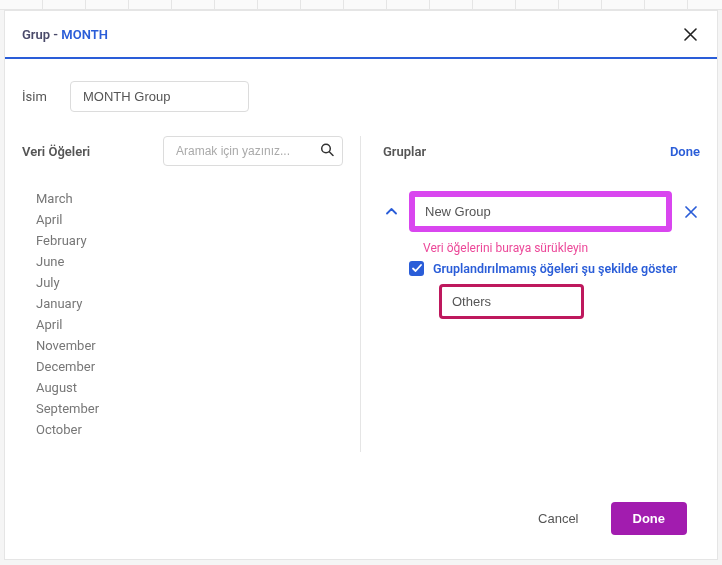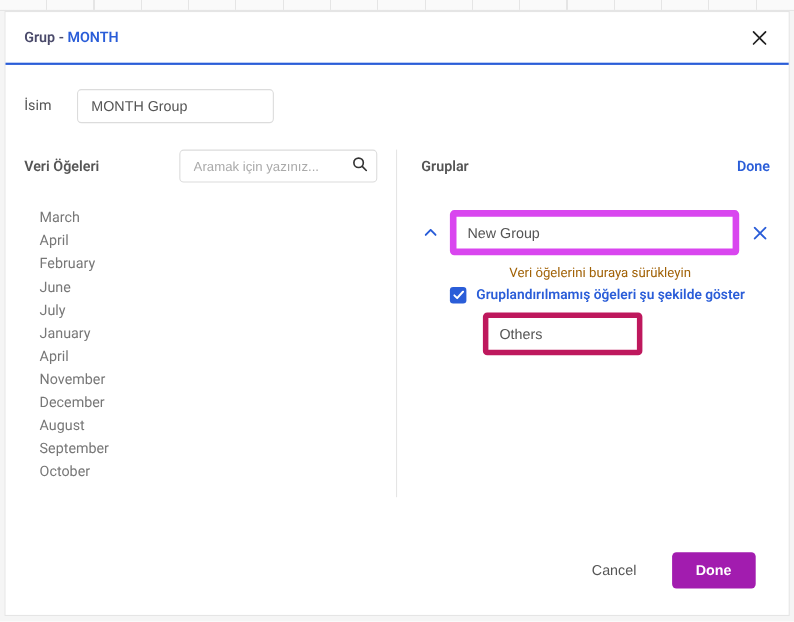--- a/index.html
+++ b/index.html
@@ -157,23 +157,23 @@
     color: #555;
     outline: none;
   }
   .remove-x {
     color: #2a5dd8;
     width: 18px;
     display: flex; justify-content: center; align-items: center;
     cursor: pointer;
   }
   .drag-hint {
-    color: #a16207;
+    color: #ec4899;
     font-size: 12px;
-    margin: 9px 0 6px 80px;
+    margin: 9px 0 6px 40px;
   }
   .checkbox-row {
     display: flex;
     align-items: center;
     gap: 9px;
     margin-left: 26px;
   }
   .checkbox {
     width: 15px; height: 15px;
     border-radius: 3px;
@@ -186,21 +186,21 @@
   }
   .checkbox svg { display: block; }
   .checkbox-label {
     color: #2a5dd8;
     font-size: 12.5px;
     font-weight: 600;
     cursor: pointer;
   }
   .others-input {
     margin: 8px 0 0 56px;
-    border: 5px solid #be185d;
+    border: 3px solid #be185d;
     border-radius: 4px;
     padding: 7px 10px;
     font-size: 13px;
     width: 145px;
     color: #555;
     outline: none;
   }
   .dialog-footer {
     display: flex;
     justify-content: flex-end;

